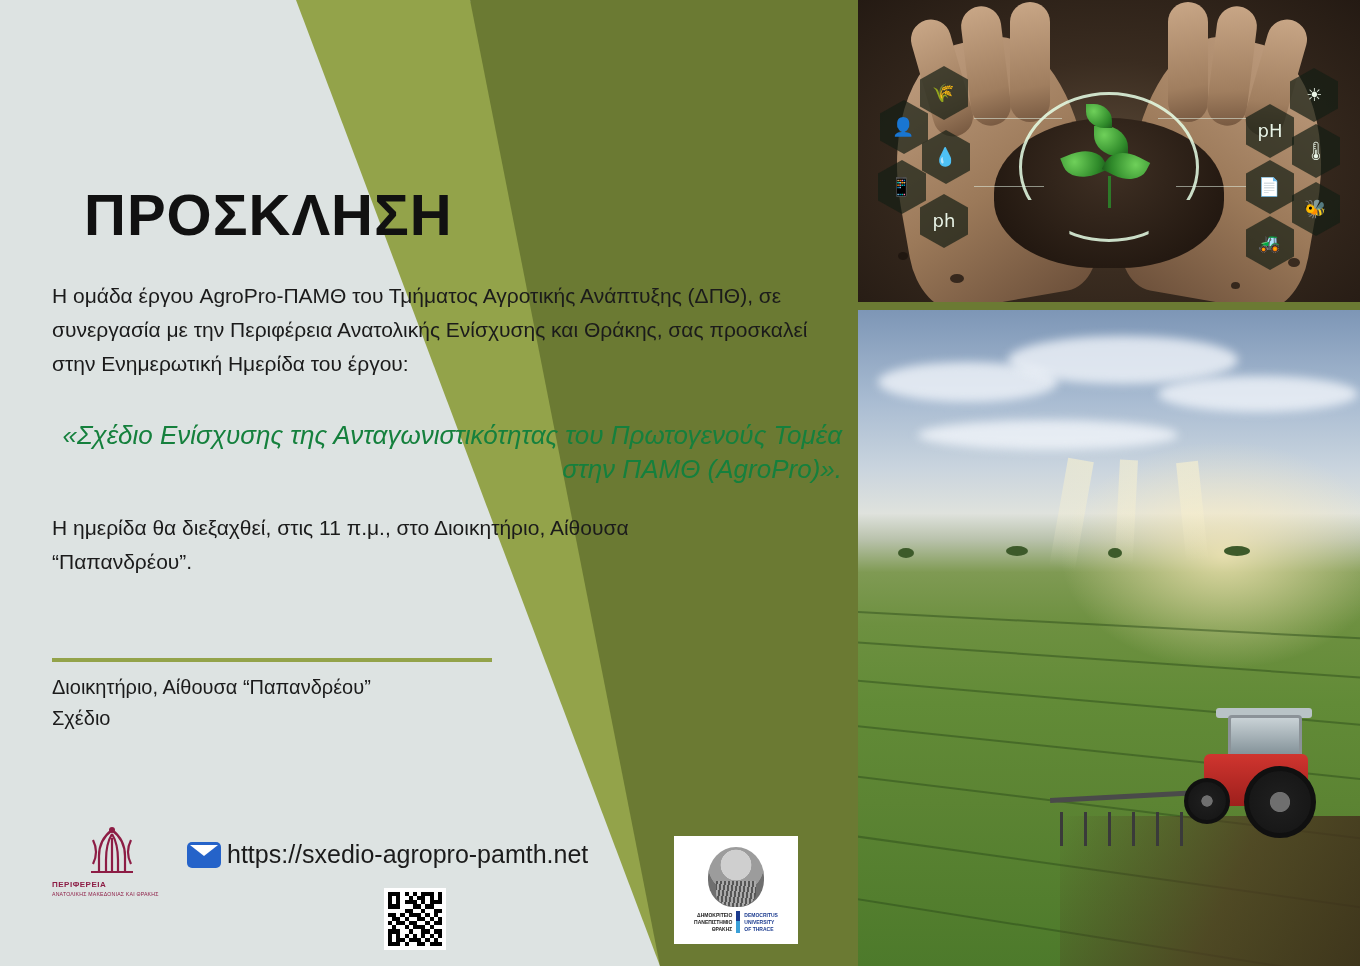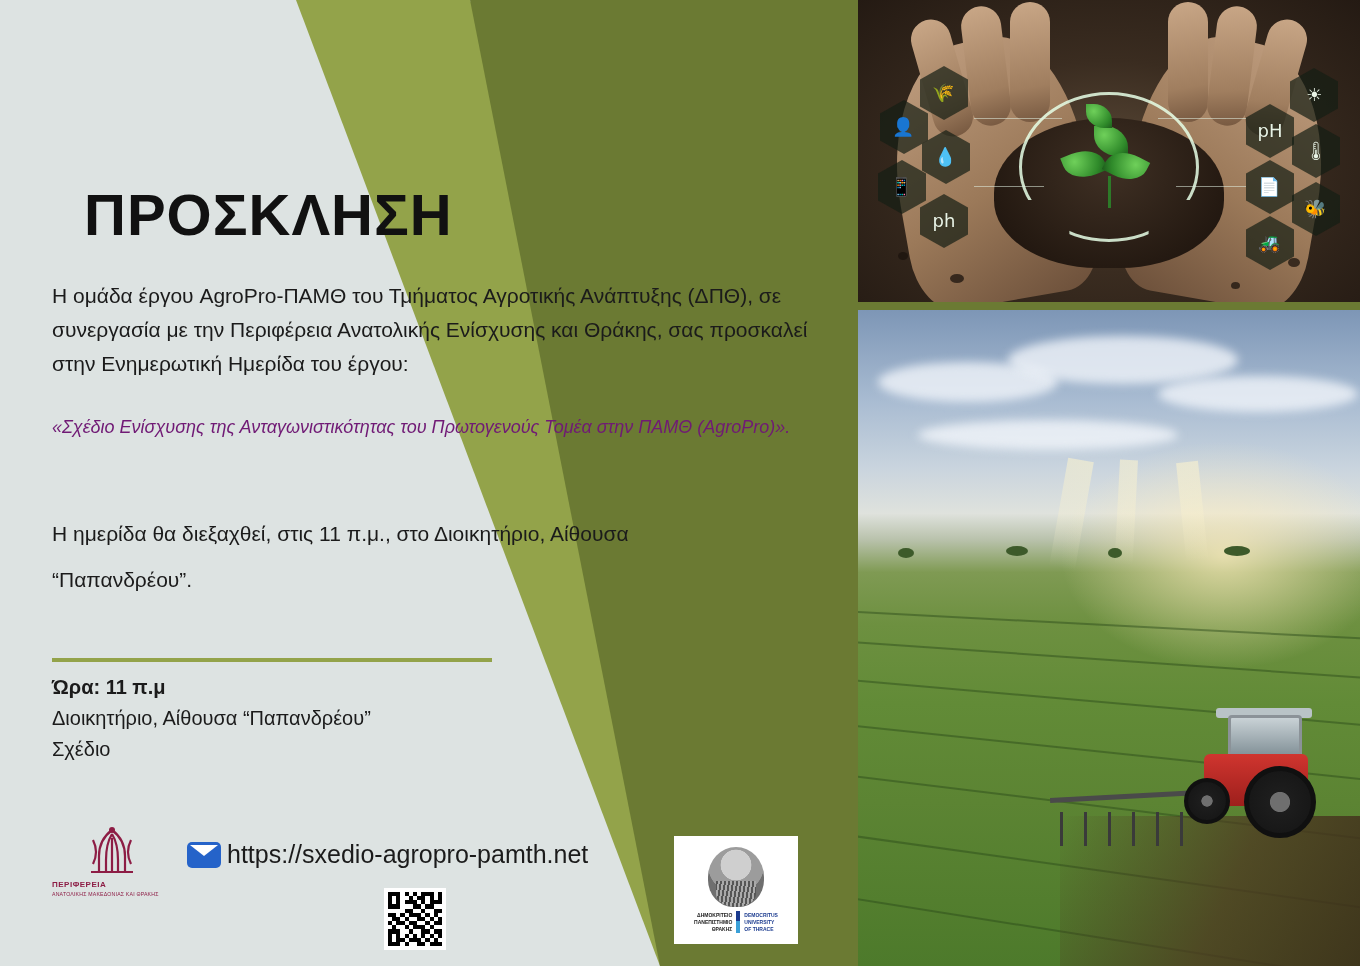--- a/index.html
+++ b/index.html
@@ -294,33 +294,33 @@
     width: 790px;
     font-size: 21px;
     line-height: 34px;
     color: #1b1b1b;
   }
   #project-title {
     position: absolute;
     left: 40px;
     top: 392px;
     width: 790px;
-    font-size: 18px;
+    font-size: 26px;
     line-height: 34px;
     font-style: italic;
-    text-align: left;
-    color: #701a75;
+    text-align: right;
+    color: #15803d;
   }
   #details {
     position: absolute;
     left: 40px;
     top: 490px;
     width: 720px;
     font-size: 21px;
-    line-height: 46px;
+    line-height: 34px;
     color: #1b1b1b;
   }
   #divider {
     position: absolute;
     left: 40px;
     top: 658px;
     width: 440px;
     height: 4px;
     background: #93a34a;
   }
@@ -567,21 +567,20 @@
 
     <p id="intro">Η ομάδα έργου AgroPro-ΠΑΜΘ του Τμήματος Αγροτικής Ανάπτυξης (ΔΠΘ), σε συνεργασία με την Περιφέρεια Ανατολικής Ενίσχυσης και Θράκης, σας προσκαλεί στην Ενημερωτική Ημερίδα του έργου:</p>
 
     <p id="project-title">«Σχέδιο Ενίσχυσης της Ανταγωνιστικότητας του Πρωτογενούς Τομέα στην ΠΑΜΘ (AgroPro)».</p>
 
     <p id="details">Η ημερίδα θα διεξαχθεί, στις 11 π.μ., στο Διοικητήριο, Αίθουσα “Παπανδρέου”.</p>
 
     <div id="divider"></div>
 
     <div id="when">
-      <div class="strong">Ώρα: 11 π.μ</div>
       <div>Διοικητήριο, Αίθουσα “Παπανδρέου”</div>
       <div>Σχέδιο</div>
     </div>
 
     <div id="region-logo">
       <div class="region-mark">
         <svg width="66" height="52" viewBox="0 0 66 52">
           <g fill="none" stroke="#8d1d45" stroke-width="2.2">
             <path d="M33 4 C25 10, 20 18, 20 30 L20 46"></path>
             <path d="M33 4 C41 10, 46 18, 46 30 L46 46"></path>

